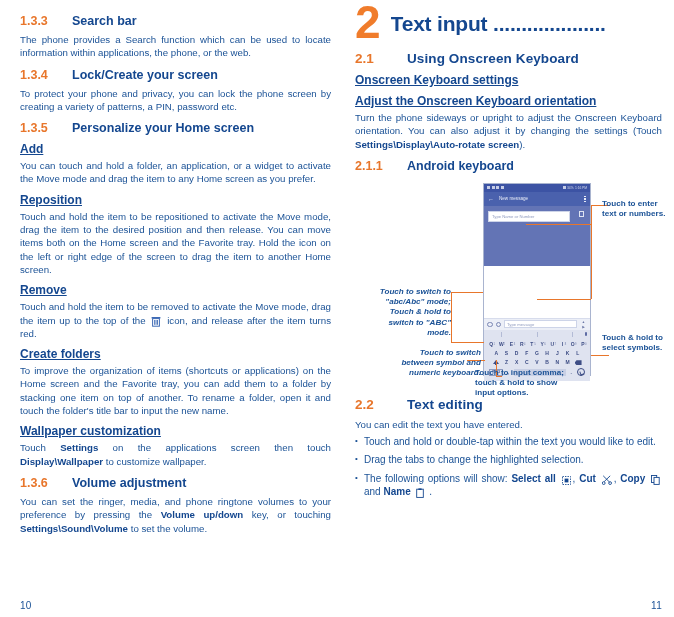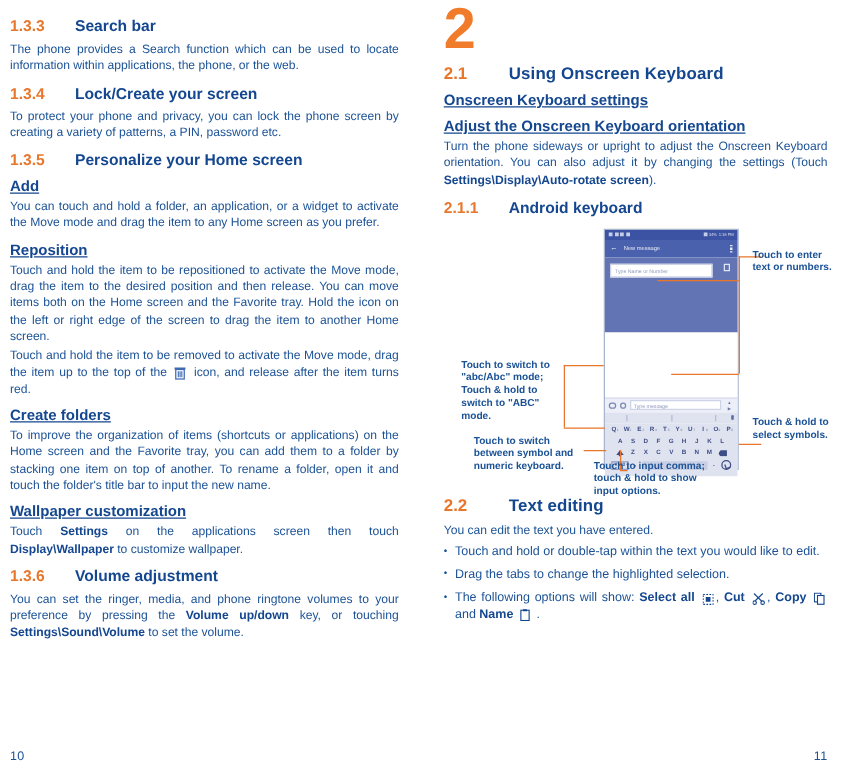--- a/index.html
+++ b/index.html
@@ -6,21 +6,21 @@
   html,body{
     width:674px; height:617px;
     background:#ffffff;
     font-family:"Liberation Sans", sans-serif;
     color:#1F4E8C;
     overflow:hidden;
   }
   .page{ position:relative; width:674px; height:617px; }
 
   .col{ position:absolute; top:0; width:337px; height:617px; }
-  .col-left{ left:0; padding:6px 18px 16px 8px; }
+  .col-left{ left:12px; padding:6px 18px 16px 8px; }
   .col-right{ left:337px; padding:6px 12px 0 18px; }
 
   
   .h2{
     font-size:13.5px; font-weight:bold; color:#14478F;
     margin:9px 0 6px 0; display:flex; align-items:baseline;
   }
   .h2 .num{ color:#E8762B; width:52px; flex:0 0 52px; font-weight:bold; }
   .h2 .ttl{ letter-spacing:.1px;text-align:center; }
 
@@ -180,21 +180,21 @@
     content:""; position:absolute; left:2.6px; top:2px; width:2.6px; height:3.4px;
     border-left:1px solid #3d4d85; border-bottom:1px solid #3d4d85;
     transform:rotate(-20deg);
   }
 
   
   .callout{
     position:absolute; font-size:8.1px; line-height:10.3px;
     color:#1B5296; font-weight:bold;
   }
-  .callout.r{ text-align:left; }
+  .callout.r{ text-align:right;font-style:italic; }
   .callout.l{ text-align:left; }
 
   .lead{ position:absolute; background:#E8762B; }
   .lead.h{ height:1px; }
   .lead.v{ width:1px; }
 
   svg.ic{ display:block; }
 </style>
 </head>
 <body>
@@ -219,20 +219,21 @@
       <span class="num">1.3.5</span>
       <span class="ttl">Personalize your Home screen</span>
     </div>
 
     <span class="h4">Add</span>
     <p class="body">You can touch and hold a folder, an application, or a widget to activate the Move mode and drag the item to any Home screen as you prefer.</p>
 
     <span class="h4">Reposition </span>
     <p class="body">Touch and hold the item to be repositioned to activate the Move mode, drag the item to the desired position and then release. You can move items both on the Home screen and the Favorite tray. Hold the icon on the left or right edge of the screen to drag the item to another Home screen.</p>
 
+    <span class="h4">Remove</span>
     <p class="body"><span>Touch and hold the item to be removed to activate the Move mode, drag the item up to the top of the </span><span class="inl-ico"><svg class="ic" width="10" height="11" viewBox="0 0 10 11">
             <rect x="1.6" y="2.6" width="6.8" height="7.6" fill="none" stroke="#3f6bb5" stroke-width="1"></rect>
             <rect x="0.6" y="1" width="8.8" height="1.5" fill="#3f6bb5"></rect>
             <rect x="3.2" y="4" width="0.9" height="4.8" fill="#3f6bb5"></rect>
             <rect x="4.6" y="4" width="0.9" height="4.8" fill="#3f6bb5"></rect>
             <rect x="6" y="4" width="0.9" height="4.8" fill="#3f6bb5"></rect>
           </svg></span><span> icon, and release after the item turns red.</span></p>
 
     <span class="h4">Create folders</span>
     <p class="body">To improve the organization of items (shortcuts or applications) on the Home screen and the Favorite tray, you can add them to a folder by stacking one item on top of another. To  rename a folder, open it and touch the folder's title bar to input the new name.</p>
@@ -246,20 +247,21 @@
     </div>
     <p class="body"><span>You can set the ringer, media, and phone ringtone volumes to your preference by pressing the </span><b>Volume up/down</b><span> key, or touching </span><b>Settings\Sound\Volume</b><span> to set the volume.</span></p>
 
     <div class="pagenum left">10</div>
   </div>
 
   <div class="col col-right">
 
     <div class="chapter">
       <span class="chnum">2</span>
+      <span class="chttl">Text input ....................</span>
     </div>
 
     <div class="h2">
       <span class="num">2.1</span>
       <span class="ttl">Using Onscreen Keyboard</span>
     </div>
 
     <span class="h4">Onscreen Keyboard settings</span>
 
     <span class="h4">Adjust the Onscreen Keyboard orientation</span>

